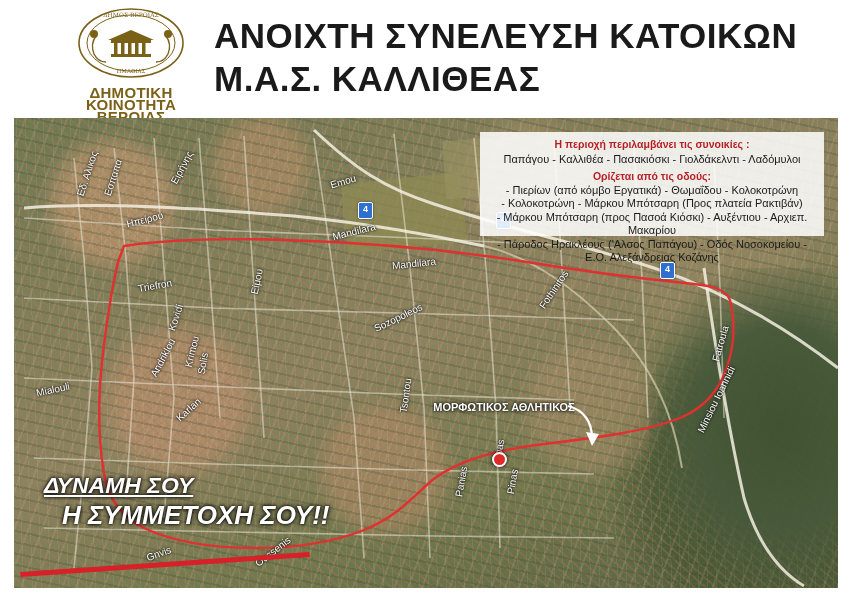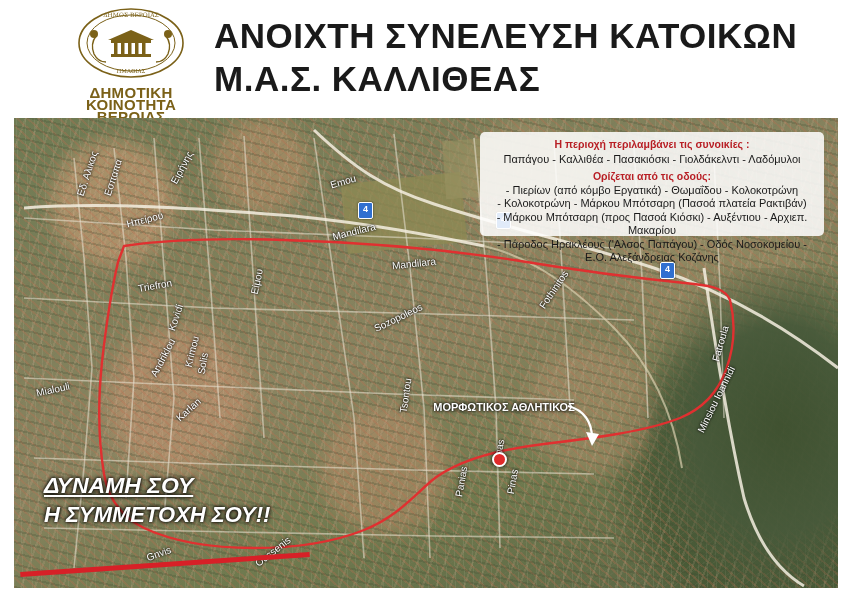--- a/index.html
+++ b/index.html
@@ -112,21 +112,21 @@
   .shield{
     position:absolute;width:13px;height:15px;
     background:#2f6fd0;border:1px solid #ffffff;border-radius:2px;
     color:#fff;font-size:9px;line-height:13px;text-align:center;font-weight:bold;
     box-shadow:0 0 2px rgba(0,0,0,.6);
   }
   
   .info-panel{
     position:absolute;left:466px;top:14px;width:344px;height:104px;
     background:rgba(255,255,255,.86);
-    border-radius:5px;
+    border-radius:0;
     padding:6px 8px;
     box-sizing:border-box;
     text-align:center;
   }
   .info-title{
     color:#b81f25;font-size:10.5px;font-weight:bold;margin-bottom:3px;
   }
   .info-line{
     color:#1a1a1a;font-size:11px;line-height:13.5px;
   }
@@ -150,21 +150,21 @@
     background:#e02a2a;border:2px solid #ffffff;
     box-shadow:0 0 4px rgba(0,0,0,.8);
   }
   
   .slogan{
     position:absolute;left:30px;top:352px;width:320px;
     color:#ffffff;font-weight:bold;font-style:italic;
     text-shadow:0 0 5px rgba(0,0,0,.95),0 0 3px rgba(0,0,0,.95);
   }
   .slogan-1{font-size:23px;line-height:30px;text-decoration:underline;}
-  .slogan-2{font-size:22px;line-height:30px;margin-left:0;}
+  .slogan-2{font-size:26px;line-height:30px;margin-left:18px;}
   .slogan-underline{
     position:absolute;left:-24px;top:92px;width:290px;height:5px;
     background:#d72027;transform:rotate(-4deg);
   }
 </style>
 </head>
 <body>
 
 <div id="poster">
 
@@ -279,21 +279,21 @@
     <div class="street" style="left:486px;top:358px;transform:rotate(-80deg)">Pinas</div>
     <div class="street" style="left:432px;top:358px;transform:rotate(-80deg)">Panias</div>
     <div class="street" style="left:132px;top:430px;transform:rotate(-20deg)">Gnvis</div>
     <div class="street" style="left:238px;top:428px;transform:rotate(-38deg)">Oussenis</div>
 
     <div class="info-panel">
       <div class="info-title">Η περιοχή περιλαμβάνει τις συνοικίες :</div>
       <div class="info-line">Παπάγου - Καλλιθέα - Πασακιόσκι - Γιολδάκελντι - Λαδόμυλοι</div>
       <div class="info-sub">Ορίζεται από τις οδούς:</div>
       <div class="info-line">- Πιερίων (από κόμβο Εργατικά) - Θωμαΐδου - Κολοκοτρώνη</div>
-      <div class="info-line">- Κολοκοτρώνη - Μάρκου Μπότσαρη (Πασοά πλατεία Ρακτιβάν)</div>
+      <div class="info-line">- Κολοκοτρώνη - Μάρκου Μπότσαρη (Προς πλατεία Ρακτιβάν)</div>
       <div class="info-line">- Μάρκου Μπότσαρη (προς Πασοά Κιόσκι) - Αυξέντιου - Αρχιεπ. Μακαρίου</div>
       <div class="info-line">- Πάροδος Ηρακλέους ('Αλσος Παπάγου) - Οδός Νοσοκομείου - Ε.Ο. Αλεξάνδρειας Κοζάνης</div>
     </div>
 
     <div class="venue">
       <div class="venue-label">ΜΟΡΦΩΤΙΚΟΣ ΑΘΛΗΤΙΚΟΣ</div>
       <div class="venue-arrow">
         <svg width="40" height="50" viewBox="0 0 40 50">
           <path d="M2 2 C18 6, 26 18, 26 34" fill="none" stroke="#ffffff" stroke-width="2.2"></path>
           <polygon points="26,42 20,28 33,30" fill="#ffffff"></polygon>

